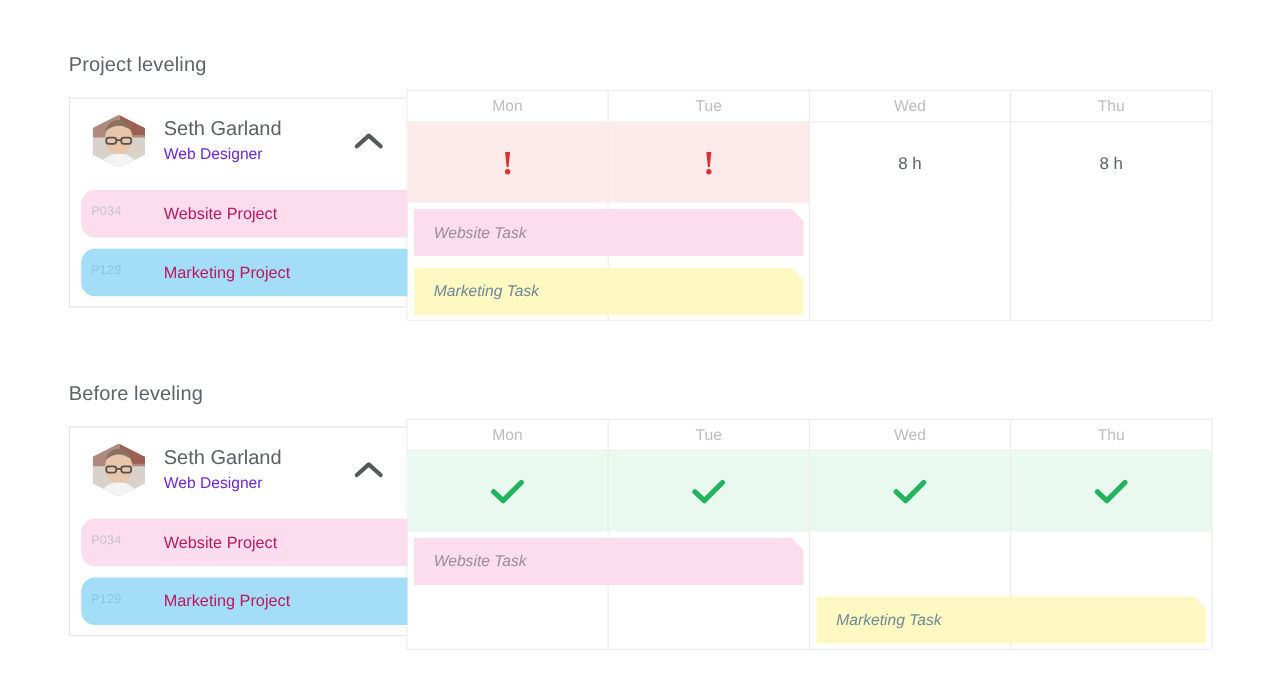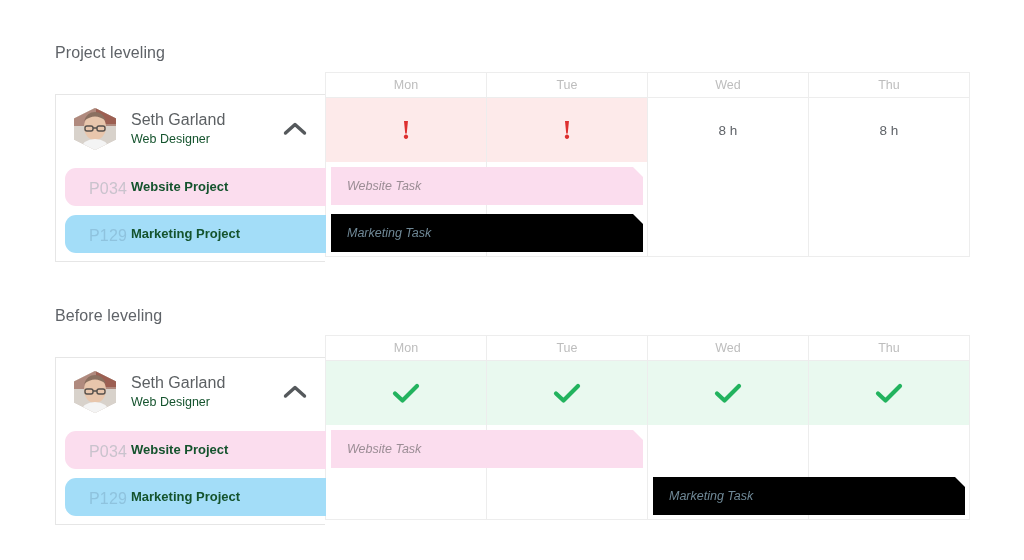--- a/index.html
+++ b/index.html
@@ -40,21 +40,20 @@
     position: absolute;
     left: 55px;
     top: 78px;
     width: 270px;
     height: 168px;
     background: #ffffff;
     border: 1px solid #e6e6e6;
     border-right: none;
     box-sizing: border-box;
     z-index: 3;
-    margin-top: 16px;
   }
 
   .resource-row {
     position: absolute;
     left: 0;
     top: 0;
     width: 270px;
     height: 68px;
   }
   .avatar {
@@ -76,21 +75,21 @@
     top: 16px;
     font-size: 16px;
     color: #5c6063;
     white-space: nowrap;
   }
   .resource-role {
     position: absolute;
     left: 75px;
     top: 37px;
     font-size: 12.5px;
-    color: #14532d;
+    color: #6d28d9;
     white-space: nowrap;
   }
   .collapse-btn {
     position: absolute;
     right: 19px;
     top: 26px;
     width: 24px;
     height: 16px;
     cursor: pointer;
   }
@@ -103,34 +102,34 @@
     width: 261px;
     height: 38px;
     border-radius: 11px 0 0 11px;
     box-sizing: border-box;
   }
   .project-pill.pink { background: #fbddee; }
   .project-pill.blue { background: #a3ddf8; }
 
   .project-code {
     position: absolute;
-    left: 24px;
+    left: 8px;
     top: 12px;
-    font-size: 16px;
+    font-size: 10px;
     color: #c9c3cd;
     letter-spacing: 0.2px;
   }
   .project-pill.blue .project-code { color: #8fc3de; }
   .project-name {
     position: absolute;
     left: 66px;
     top: 11px;
     font-size: 13px;
-    font-weight: bold;
-    color: #14532d;
+    font-weight: normal;
+    color: #be185d;
     white-space: nowrap;
   }
 
   
   .grid {
     position: absolute;
     left: 325px;
     top: 72px;
     width: 645px;
     border: 1px solid #ededed;
@@ -201,21 +200,21 @@
   .task-bar {
     position: absolute;
     top: 5px;
     height: 38px;
     -webkit-clip-path: polygon(0 0, calc(100% - 10px) 0, 100% 10px, 100% 100%, 0 100%);
     clip-path: polygon(0 0, calc(100% - 10px) 0, 100% 10px, 100% 100%, 0 100%);
     display: flex;
     align-items: center;
   }
   .task-bar.pink { background: #fbddee; }
-  .task-bar.blue { background: #000000; }
+  .task-bar.blue { background: #fef9c3; }
   .task-label {
     margin-left: 16px;
     font-size: 12.5px;
     font-style: italic;
     color: #8e9295;
     white-space: nowrap;
   }
   .task-bar.pink .task-label { color: #9b8d95; }
   .task-bar.blue .task-label { color: #6f8896; }
 

